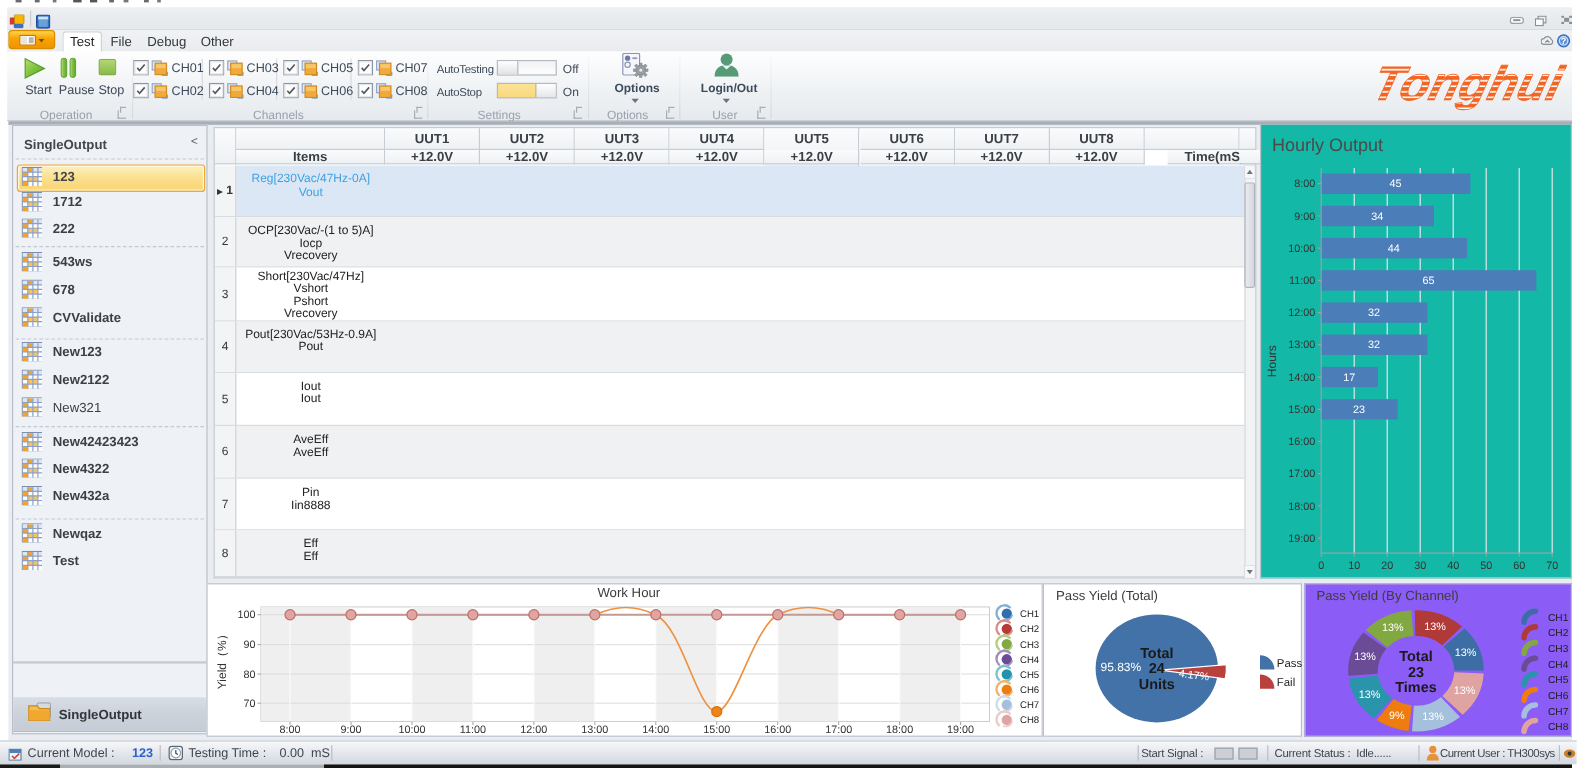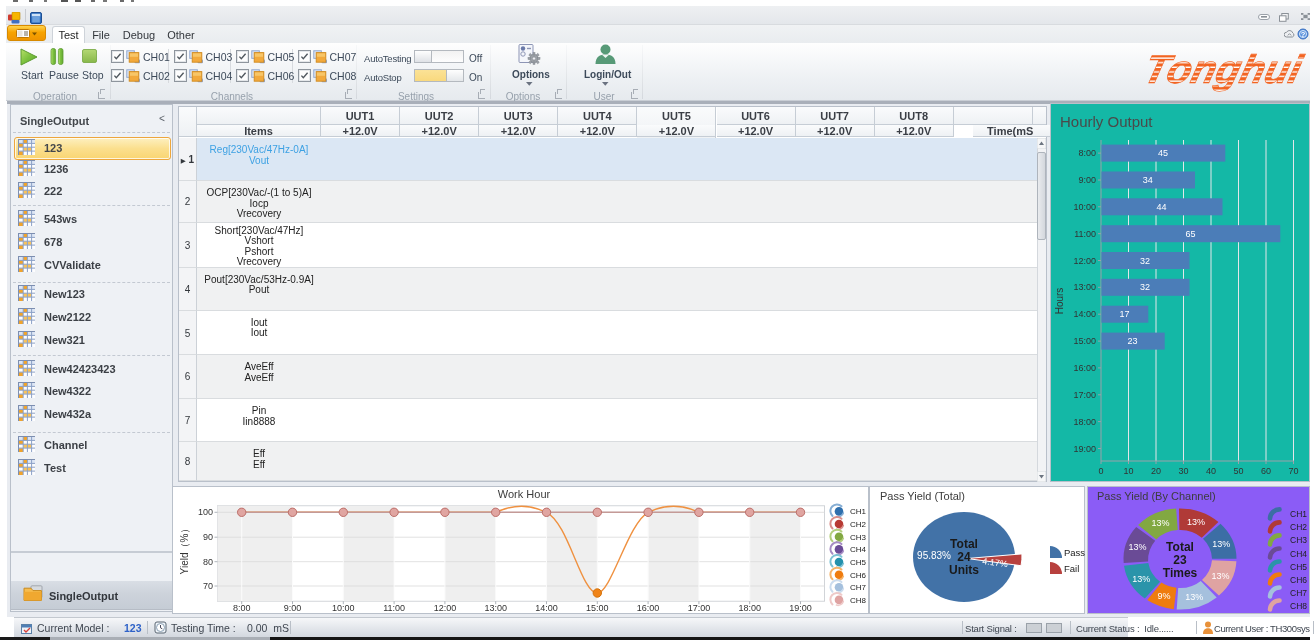--- a/index.html
+++ b/index.html
@@ -34,21 +34,21 @@
 .grow{position:absolute;left:18px;width:837px;border-bottom:1px solid #d9dcdf;}
 .gnum{position:absolute;width:18px;background:#f3f4f6;border-right:1px solid #ccd1d7;border-bottom:1px solid #d9dcdf;font-size:10px;color:#33373c;text-align:center;}
 .gtxt{position:absolute;left:18px;width:124px;font-size:10px;color:#222;text-align:center;line-height:10.6px;white-space:nowrap;}
 
 #hpanel{left:1050px;top:103px;width:260px;height:379px;background:#14b8a6;border:1px solid #b9c0ca;}
 
 #wpanel{left:172px;top:486px;width:697px;height:128px;background:#fff;border:1px solid #b9c0ca;}
 #p1panel{left:869px;top:486px;width:216px;height:128px;background:#fff;border:1px solid #b9c0ca;}
 #p2panel{left:1087px;top:486px;width:223px;height:128px;background:#8b5cf6;border:1px solid #b9c0ca;}
 
-#statusbar{left:14px;top:617px;width:1114px;height:20px;background:linear-gradient(#f6f7f9,#dde1e7 70%,#d3d8df);border-top:1px solid #c3c8cf;font-size:10.5px;color:#3f4650;}
+#statusbar{left:0px;top:617px;width:1314px;height:20px;background:linear-gradient(#f6f7f9,#dde1e7 70%,#d3d8df);border-top:1px solid #c3c8cf;font-size:10.5px;color:#3f4650;}
 #statusbar span{white-space:nowrap;}
 .ssep{position:absolute;top:3px;width:1px;height:13px;background:#b9bfc7;}
 #blackstrip{left:0;top:637px;width:1314px;height:3px;background:#fff;}
 .seg{position:absolute;top:0;height:3px;}
 </style>
 </head>
 <body>
 <div id="app">
   <div class="abs" id="cuttext">
     <div class="abs" style="left:13px;top:0;width:5px;height:2px;background:#6a6a6a;"></div>
@@ -367,21 +367,21 @@
       <rect x="1" y="12.2" width="4" height="4.3" fill="#f2a42a"></rect>
       <g stroke="#8ba0c6" stroke-width="1">
         <line x1="5.2" y1="1" x2="5.2" y2="16.5"></line>
         <line x1="9.4" y1="1" x2="9.4" y2="16.5"></line>
         <line x1="13.6" y1="1" x2="13.6" y2="16.5"></line>
         <line x1="0.5" y1="4.4" x2="17.5" y2="4.4"></line>
         <line x1="0.5" y1="8.2" x2="17.5" y2="8.2"></line>
         <line x1="0.5" y1="12.1" x2="17.5" y2="12.1"></line>
       </g>
     </svg>
-      <span class="ltext" style="font-weight:bold;color:#3c4046;">1236</span>
+      <span class="ltext" style="font-weight:bold;color:#3c4046;">1712</span>
     </div>
     <div class="litem" style="top:75.9px;">
       <svg class="licon" width="18" height="17">
       <rect x="0.5" y="0.5" width="17" height="16" fill="#fdfdfe" stroke="#7c8eb0"></rect>
       <rect x="1" y="1" width="16.5" height="3.2" fill="#dde6f4"></rect>
       <rect x="1" y="4.4" width="4" height="3.7" fill="#f2a42a"></rect>
       <rect x="5.2" y="1" width="4" height="3.4" fill="#f2a42a"></rect>
       <rect x="5.2" y="8.3" width="4" height="3.6" fill="#f8c35c"></rect>
       <rect x="9.4" y="8.3" width="4" height="3.6" fill="#f8c35c"></rect>
       <rect x="1" y="12.2" width="4" height="4.3" fill="#f2a42a"></rect>
@@ -507,21 +507,21 @@
       <rect x="1" y="12.2" width="4" height="4.3" fill="#f2a42a"></rect>
       <g stroke="#8ba0c6" stroke-width="1">
         <line x1="5.2" y1="1" x2="5.2" y2="16.5"></line>
         <line x1="9.4" y1="1" x2="9.4" y2="16.5"></line>
         <line x1="13.6" y1="1" x2="13.6" y2="16.5"></line>
         <line x1="0.5" y1="4.4" x2="17.5" y2="4.4"></line>
         <line x1="0.5" y1="8.2" x2="17.5" y2="8.2"></line>
         <line x1="0.5" y1="12.1" x2="17.5" y2="12.1"></line>
       </g>
     </svg>
-      <span class="ltext" style="font-weight:bold;color:#3c4046;">New321</span>
+      <span class="ltext" style="font-weight:normal;color:#3c4046;">New321</span>
     </div>
     <div class="litem" style="top:253.5px;">
       <svg class="licon" width="18" height="17">
       <rect x="0.5" y="0.5" width="17" height="16" fill="#fdfdfe" stroke="#7c8eb0"></rect>
       <rect x="1" y="1" width="16.5" height="3.2" fill="#dde6f4"></rect>
       <rect x="1" y="4.4" width="4" height="3.7" fill="#f2a42a"></rect>
       <rect x="5.2" y="1" width="4" height="3.4" fill="#f2a42a"></rect>
       <rect x="5.2" y="8.3" width="4" height="3.6" fill="#f8c35c"></rect>
       <rect x="9.4" y="8.3" width="4" height="3.6" fill="#f8c35c"></rect>
       <rect x="1" y="12.2" width="4" height="4.3" fill="#f2a42a"></rect>
@@ -587,21 +587,21 @@
       <rect x="1" y="12.2" width="4" height="4.3" fill="#f2a42a"></rect>
       <g stroke="#8ba0c6" stroke-width="1">
         <line x1="5.2" y1="1" x2="5.2" y2="16.5"></line>
         <line x1="9.4" y1="1" x2="9.4" y2="16.5"></line>
         <line x1="13.6" y1="1" x2="13.6" y2="16.5"></line>
         <line x1="0.5" y1="4.4" x2="17.5" y2="4.4"></line>
         <line x1="0.5" y1="8.2" x2="17.5" y2="8.2"></line>
         <line x1="0.5" y1="12.1" x2="17.5" y2="12.1"></line>
       </g>
     </svg>
-      <span class="ltext" style="font-weight:bold;color:#3c4046;">Channel</span>
+      <span class="ltext" style="font-weight:bold;color:#3c4046;">Newqaz</span>
     </div>
     <div class="litem" style="top:352.7px;">
       <svg class="licon" width="18" height="17">
       <rect x="0.5" y="0.5" width="17" height="16" fill="#fdfdfe" stroke="#7c8eb0"></rect>
       <rect x="1" y="1" width="16.5" height="3.2" fill="#dde6f4"></rect>
       <rect x="1" y="4.4" width="4" height="3.7" fill="#f2a42a"></rect>
       <rect x="5.2" y="1" width="4" height="3.4" fill="#f2a42a"></rect>
       <rect x="5.2" y="8.3" width="4" height="3.6" fill="#f8c35c"></rect>
       <rect x="9.4" y="8.3" width="4" height="3.6" fill="#f8c35c"></rect>
       <rect x="1" y="12.2" width="4" height="4.3" fill="#f2a42a"></rect>

